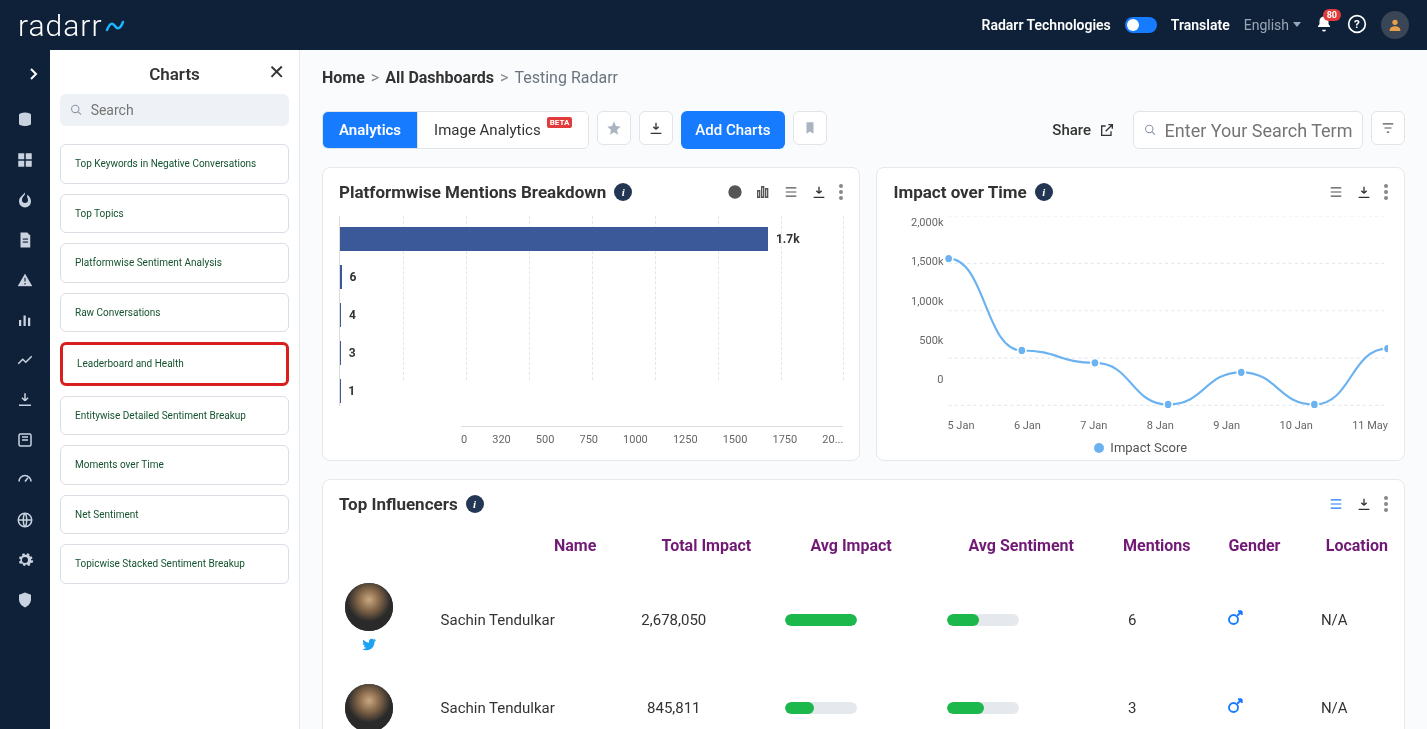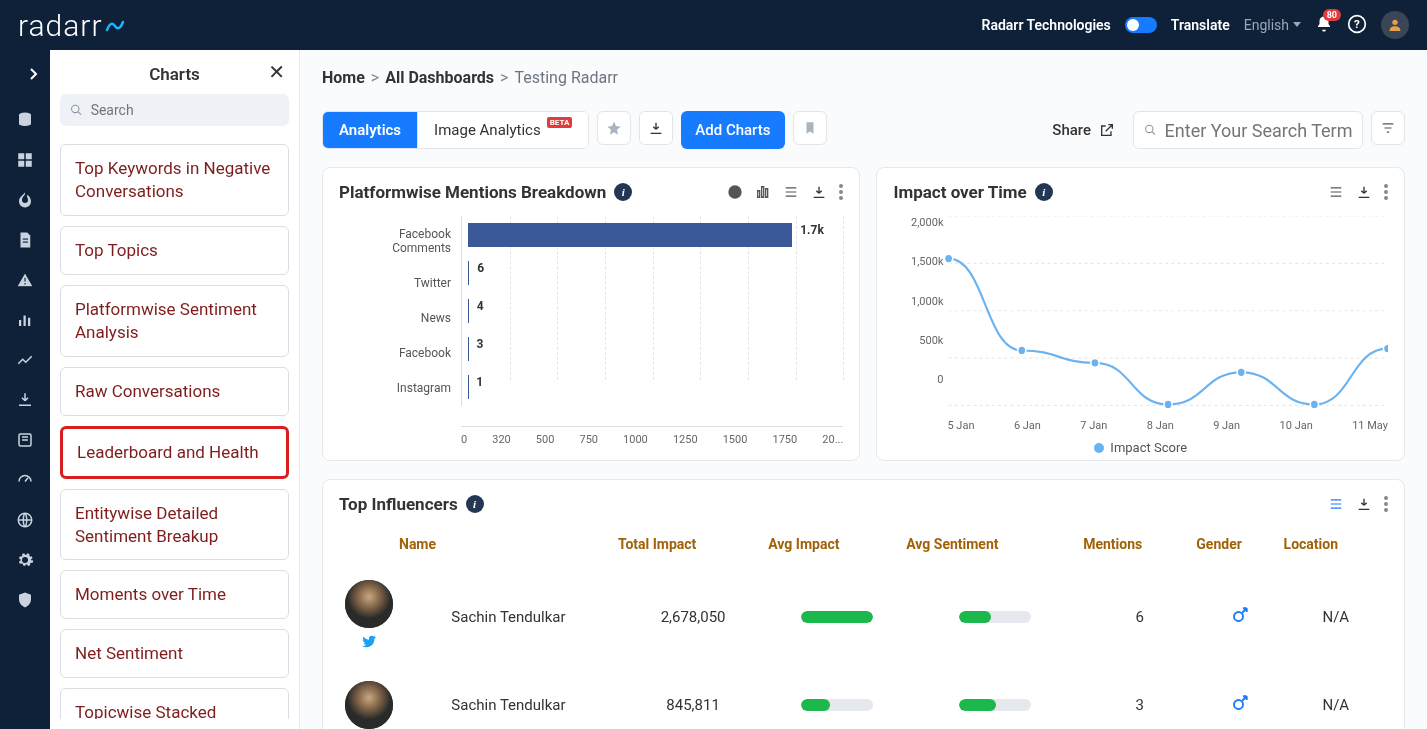--- a/index.html
+++ b/index.html
@@ -24,21 +24,21 @@
   .collapse{color:#fff;align-self:flex-end;margin-right:6px;margin-bottom:6px}
 
   .sidebar{width:250px;background:#fff;border-right:1px solid #e5e8ec;display:flex;flex-direction:column;padding:10px 0;overflow:hidden}
   .side-head{display:flex;align-items:center;justify-content:center;position:relative;padding:4px 0 10px}
   .side-head h2{font-size:17px;font-weight:600;color:#333}
   .side-close{position:absolute;right:14px;top:0;font-size:20px;color:#333;cursor:pointer}
   .search-wrap{margin:0 10px 18px}
   .search-box{display:flex;align-items:center;background:#eef1f5;border-radius:6px;padding:8px 10px;gap:8px}
   .search-box input{border:none;background:transparent;outline:none;font-size:14px;width:100%}
   .chart-list{flex:1;overflow-y:auto;padding:0 10px}
-  .chart-item{border:1px solid #d9dee5;border-radius:6px;padding:12px 14px;margin-bottom:10px;font-size:17px;color:#7f1d1d;cursor:pointer;line-height:1.35}
+  .chart-item{border:1px solid #d9dee5;border-radius:6px;padding:12px 14px;margin-bottom:10px;font-size:10px;color:#14532d;cursor:pointer;line-height:1.35}
   .chart-item.hl{border:3px solid #d81e1e;padding:12px 14px}
 
   .main{flex:1;background:#fafbfc;overflow-y:auto;padding:18px 22px}
   .breadcrumb{font-size:16px;color:#333;display:flex;gap:6px;align-items:center;margin-bottom:24px}
   .breadcrumb .strong{font-weight:700}
   .breadcrumb .sep{color:#888}
   .breadcrumb .cur{color:#6b7582}
 
   .tabrow{display:flex;margin-bottom:18px}
   .tabs{display:flex;border:1px solid #e1e5ea;border-radius:6px;overflow:hidden}
@@ -59,38 +59,38 @@
   .card-title{font-size:17px;font-weight:700;color:#333;margin-right:8px}
   .info{width:18px;height:18px;border-radius:50%;background:#233754;color:#fff;display:flex;align-items:center;justify-content:center;font-size:11px;font-weight:700;font-family:Georgia,serif;font-style:italic}
   .card-tools{margin-left:auto;display:flex;gap:12px;align-items:center;color:#555}
   .tool{cursor:pointer;display:flex;align-items:center;justify-content:center}
   .tool.active{color:#167bff}
 
   
   .bar-chart{position:relative;height:230px;display:flex}
   .bar-labels{width:122px;display:flex;flex-direction:column;justify-content:space-around;text-align:right;font-size:12px;color:#555;padding-right:10px;height:190px}
   .bar-area{flex:1;position:relative;height:190px;border-left:1px solid #ddd}
-  .bar-row{position:absolute;left:6px;height:32px;display:flex;align-items:flex-start}
+  .bar-row{position:absolute;left:0;height:32px;display:flex;align-items:center}
   .bar{height:24px;background:#3b5998}
   .bar-val{margin-left:8px;font-size:12px;font-weight:700;color:#333}
   .bar-xaxis{position:absolute;bottom:0;left:122px;right:0;display:flex;justify-content:space-between;font-size:11px;color:#666;border-top:1px solid #ddd;padding-top:6px}
   .grid-v{position:absolute;top:0;bottom:26px;width:0;border-left:1px dashed #e2e5ea}
 
   
   .line-chart{position:relative;height:230px}
   .line-svg{width:100%;height:195px}
   .ly-labels{position:absolute;left:0;top:0;height:170px;width:50px;display:flex;flex-direction:column;justify-content:space-between;text-align:right;font-size:11px;color:#666}
   .line-xaxis{display:flex;justify-content:space-between;font-size:11px;color:#666;padding:4px 0 0 54px}
   .legend{text-align:right;font-size:13px;color:#555;margin-top:8px;display:flex;align-items:center;justify-content:center;gap:6px}
   .legend-dot{width:10px;height:10px;border-radius:50%;background:#6bb2f0;display:inline-block}
 
   
   .inf-head{display:flex;align-items:center;margin-bottom:14px}
   .inf-table{width:100%;border-collapse:collapse}
-  .inf-table th{text-align:left;font-size:14px;font-weight:700;color:#a16207;padding:8px 0 14px}
+  .inf-table th{text-align:right;font-size:16px;font-weight:700;color:#701a75;padding:8px 0 14px}
   .inf-table td{text-align:center;font-size:15px;color:#333;padding:14px 0}
   .inf-avatar{width:48px;height:48px;border-radius:50%;background:#2a2a2a;display:block;margin:0 auto;position:relative;overflow:hidden}
   .inf-avatar::after{content:"";position:absolute;inset:0;background:radial-gradient(circle at 50% 35%, #c9a882 0%, #826548 28%, #2a2a2a 55%)}
   .tw-small{color:#1da1f2;display:block;text-align:center;margin-top:6px}
   .pbar{width:72px;height:12px;background:#e5e8ec;border-radius:6px;margin:0 auto;overflow:hidden}
   .pbar>div{height:100%;background:#1cb84c;border-radius:6px}
   .gender{color:#167bff}
 
   ::-webkit-scrollbar{width:0;height:0}
 </style>
@@ -331,27 +331,20 @@
             <span class="tool">
                 <svg width="4" height="16" viewBox="0 0 4 16" fill="#888">
                   <circle cx="2" cy="2" r="2"></circle>
                   <circle cx="2" cy="8" r="2"></circle>
                   <circle cx="2" cy="14" r="2"></circle>
                 </svg>
               </span>
           </div>
         </div>
         <div class="bar-chart">
-          <div class="bar-labels" id="bar-labels">
-              <div>Facebook Comments</div>
-              <div>Twitter</div>
-              <div>News</div>
-              <div>Facebook</div>
-              <div>Instagram</div>
-            </div>
           <div class="bar-area" id="bar-area">
               <div class="grid-v" style="left: 12.5%;"></div>
               <div class="grid-v" style="left: 25%;"></div>
               <div class="grid-v" style="left: 37.5%;"></div>
               <div class="grid-v" style="left: 50%;"></div>
               <div class="grid-v" style="left: 62.5%;"></div>
               <div class="grid-v" style="left: 75%;"></div>
               <div class="grid-v" style="left: 87.5%;"></div>
               <div class="grid-v" style="left: 100%;"></div>
               <div class="bar-row" style="top: 7px; width: 100%;">

